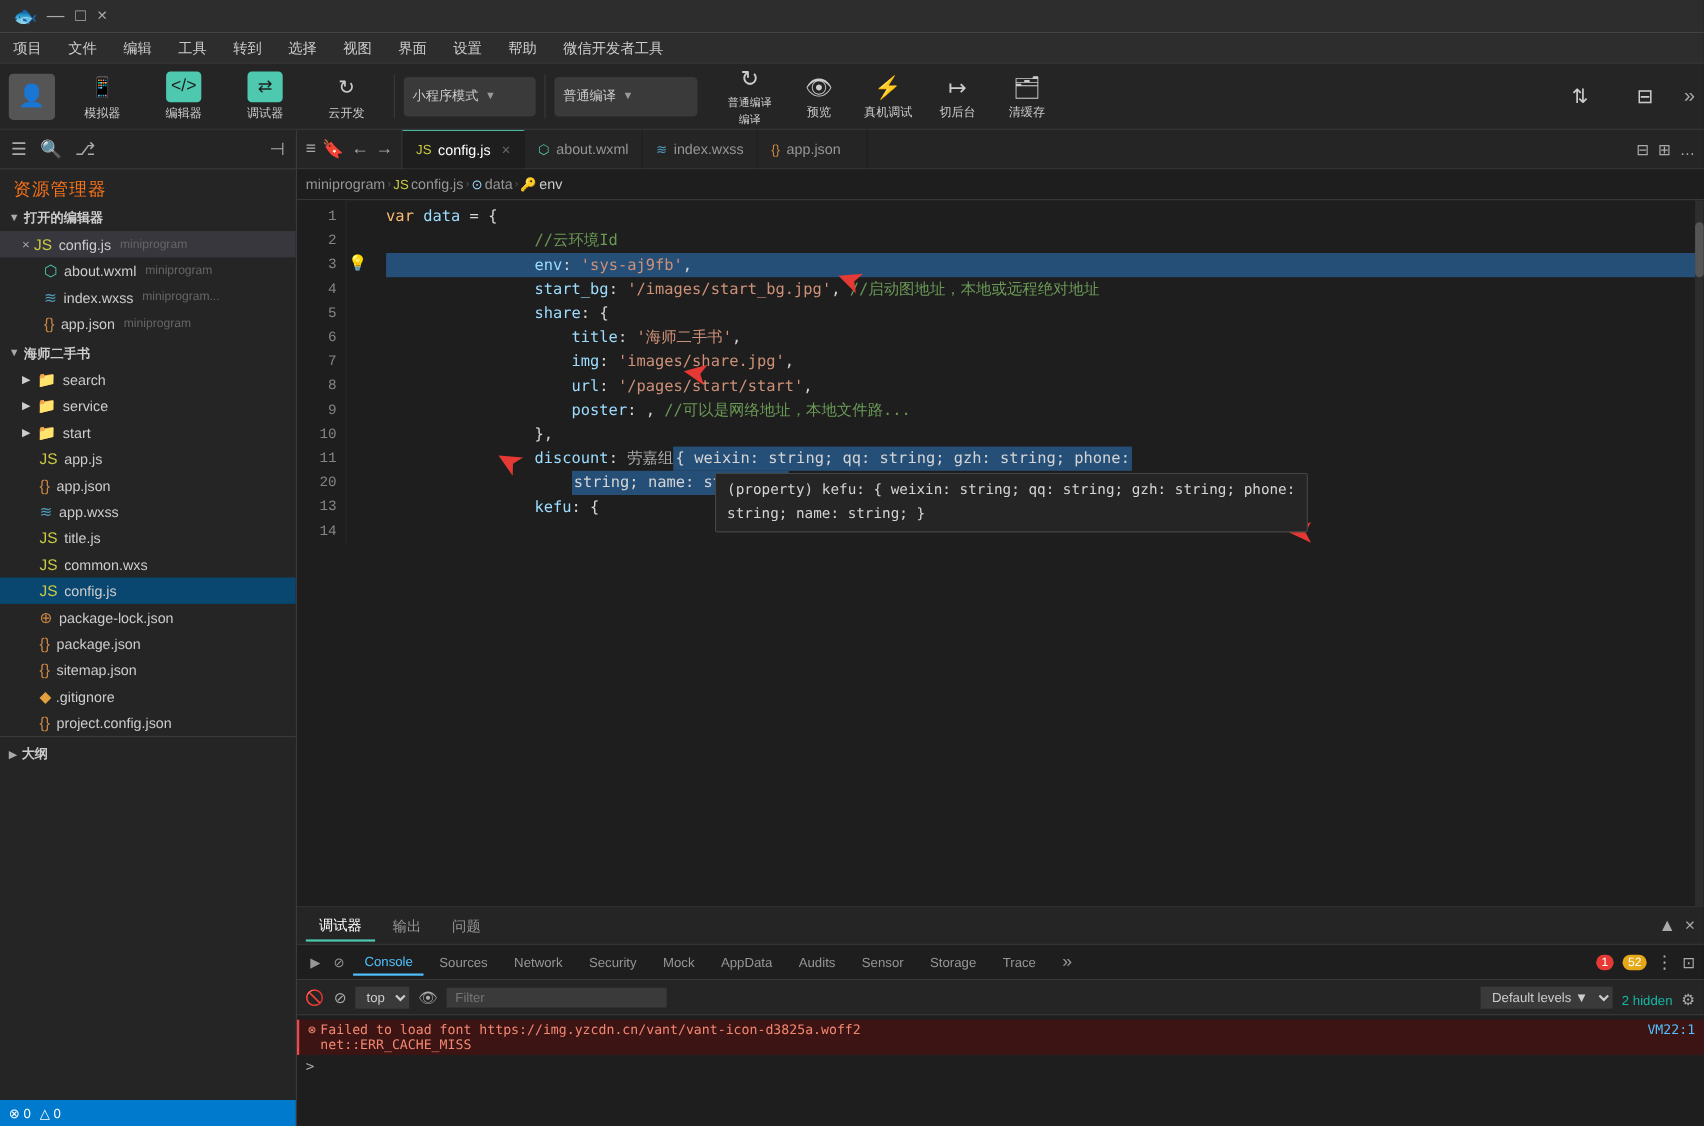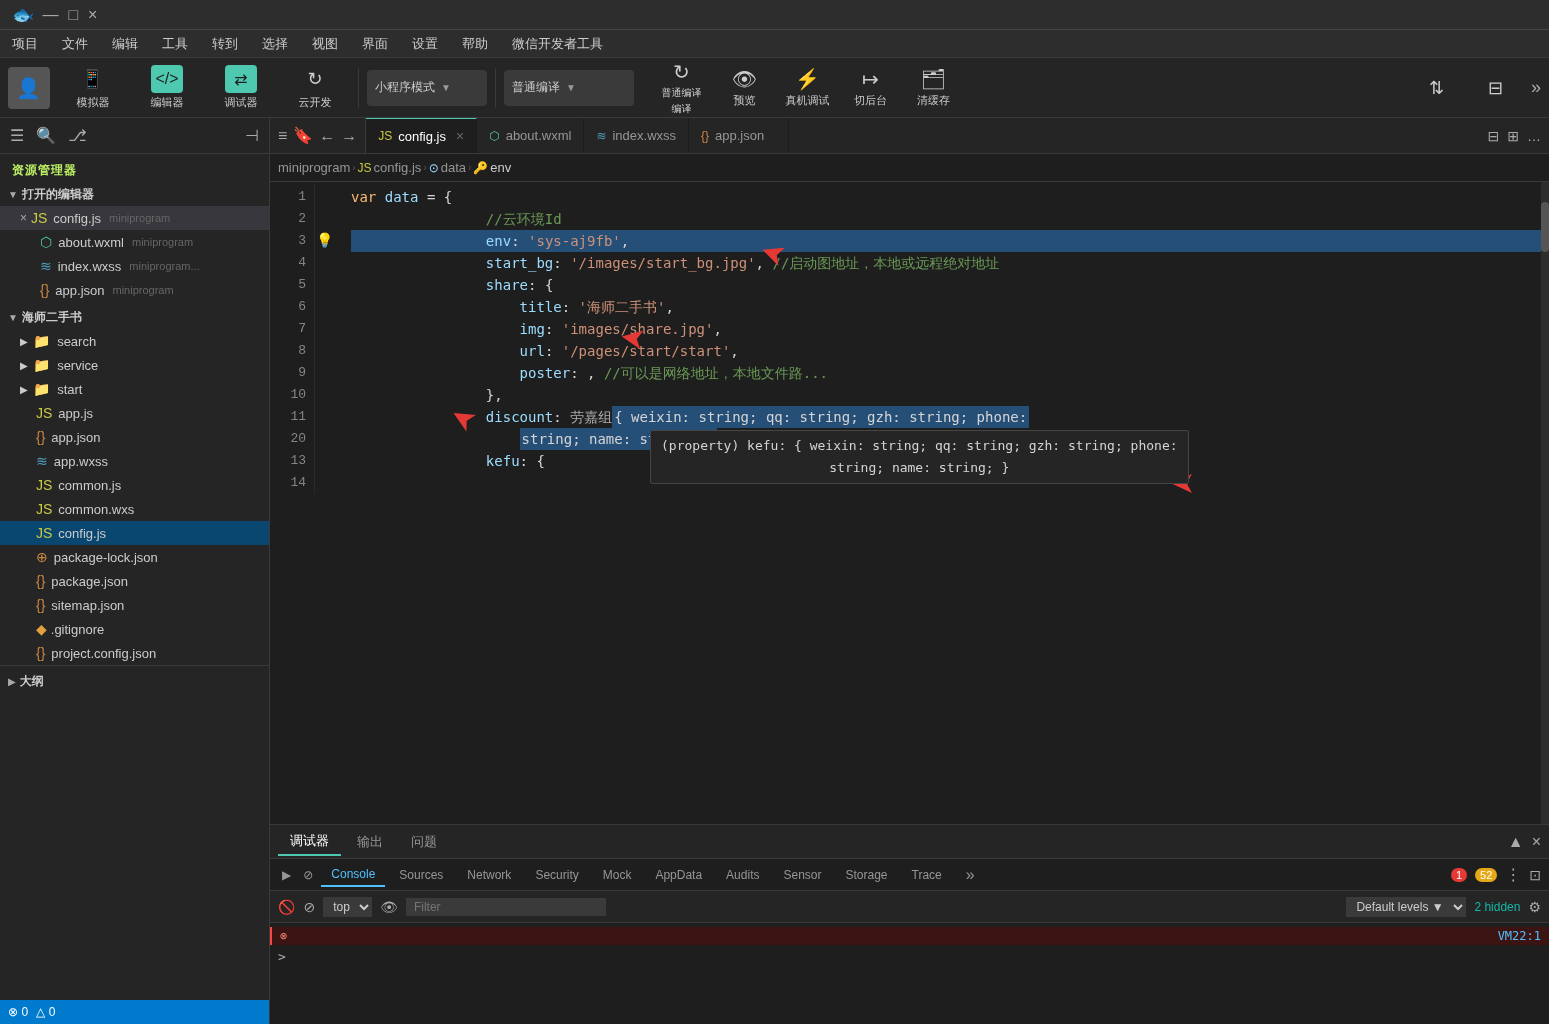--- a/index.html
+++ b/index.html
@@ -181,24 +181,24 @@
       gap: 8px;
       border-bottom: 1px solid #3a3a3a;
     }
     .sidebar-toolbar-btn {
       color: #aaa;
       font-size: 16px;
       cursor: pointer;
       padding: 2px;
     }
     .sidebar-title {
-      font-size: 12px;
-      color: #bef264;
+      font-size: 16px;
+      color: #f97316;
       padding: 8px 12px 4px;
-      font-weight: 700;
+      font-weight: 400;
       letter-spacing: 1px;
     }
     .sidebar-content {
       overflow-y: auto;
       flex: 1;
     }
     .section-header {
       display: flex;
       align-items: center;
       padding: 3px 8px;
@@ -394,21 +394,21 @@
       background: #3a3a3a;
       border: none;
       color: #ccc;
       font-size: 12px;
       padding: 2px 8px;
       outline: none;
     }
     .panel-right-controls {
       margin-left: auto;
       display: flex;
-      align-items: center;
+      align-items: flex-end;
       gap: 8px;
     }
     .panel-console {
       flex: 1;
       overflow-y: auto;
       padding: 4px 0;
     }
     .console-row {
       display: flex;
       align-items: flex-start;
@@ -629,21 +629,21 @@
         <div class="file-item">
           <span class="file-icon json" style="margin-left:16px;">{}</span>
           <span>app.json</span>
         </div>
         <div class="file-item">
           <span class="file-icon wxss" style="margin-left:16px;">≋</span>
           <span>app.wxss</span>
         </div>
         <div class="file-item">
           <span class="file-icon js" style="margin-left:16px;">JS</span>
-          <span>common.js</span>
+          <span>title.js</span>
         </div>
         <div class="file-item">
           <span class="file-icon js" style="margin-left:16px;">JS</span>
           <span>common.wxs</span>
         </div>
         <div class="file-item selected">
           <span class="file-icon js" style="margin-left:16px;">JS</span>
           <span>config.js</span>
         </div>
         <div class="file-item">
@@ -819,21 +819,21 @@
           <div class="code-line">
             &nbsp;&nbsp;&nbsp;&nbsp;&nbsp;&nbsp;&nbsp;&nbsp;<span style="background:#264f78;color:#d4d4d4;padding:0 2px;">string; name: string; }</span>
           </div>
 
           <div class="code-line">
             &nbsp;&nbsp;&nbsp;&nbsp;<span class="prop">kefu</span><span class="punct">:</span>&nbsp;<span class="punct">{</span>
           </div>
         </div>
       </div>
 
-      <div class="autocomplete-box" style="position:absolute;top:248px;left:380px;z-index:100;background:#252526;border:1px solid #454545;padding:4px 10px;font-family:Consolas,monospace;font-size:13px;color:#d4d4d4;line-height:22px;max-width:560px;text-align:center;">
+      <div class="autocomplete-box" style="position:absolute;top:248px;left:380px;z-index:100;background:#252526;border:1px solid #454545;padding:4px 10px;font-family:Consolas,monospace;font-size:13px;color:#d4d4d4;line-height:22px;max-width:560px;">
         <div>(property) kefu: { weixin: string; qq: string; gzh: string; phone:</div>
         <div>string; name: string; }</div>
       </div>
 
       <div style="position:absolute;right:0;top:0;bottom:0;width:8px;background:#2d2d2d;">
         <div style="width:8px;height:50px;background:#555;border-radius:4px;position:absolute;top:20px;"></div>
       </div>
 
       <div style="position:absolute;top:55px;left:490px;color:#e53935;font-size:30px;transform:rotate(200deg);pointer-events:none;">➤</div>
       <div style="position:absolute;top:140px;left:350px;color:#e53935;font-size:30px;transform:rotate(190deg);pointer-events:none;">➤</div>
@@ -890,20 +890,24 @@
             <option>Default levels ▼</option>
           </select>
           <span style="color:#14b8a6;font-size:12px;">2 hidden</span>
           <span class="panel-toolbar-btn">⚙</span>
         </div>
       </div>
 
       <div class="panel-console">
         <div class="console-row error">
           <span class="console-icon">⊗</span>
+          <div>
+            <div>Failed to load font https://img.yzcdn.cn/vant/vant-icon-d3825a.woff2</div>
+            <div>net::ERR_CACHE_MISS</div>
+          </div>
           <span class="source">VM22:1</span>
         </div>
 
         <div style="display:flex;align-items:center;padding:4px 8px;font-family:Consolas,monospace;font-size:13px;">
           <span style="color:#aaa;">&gt;</span>
           <span style="margin-left:8px;color:#666;"></span>
         </div>
       </div>
     </div>
 

